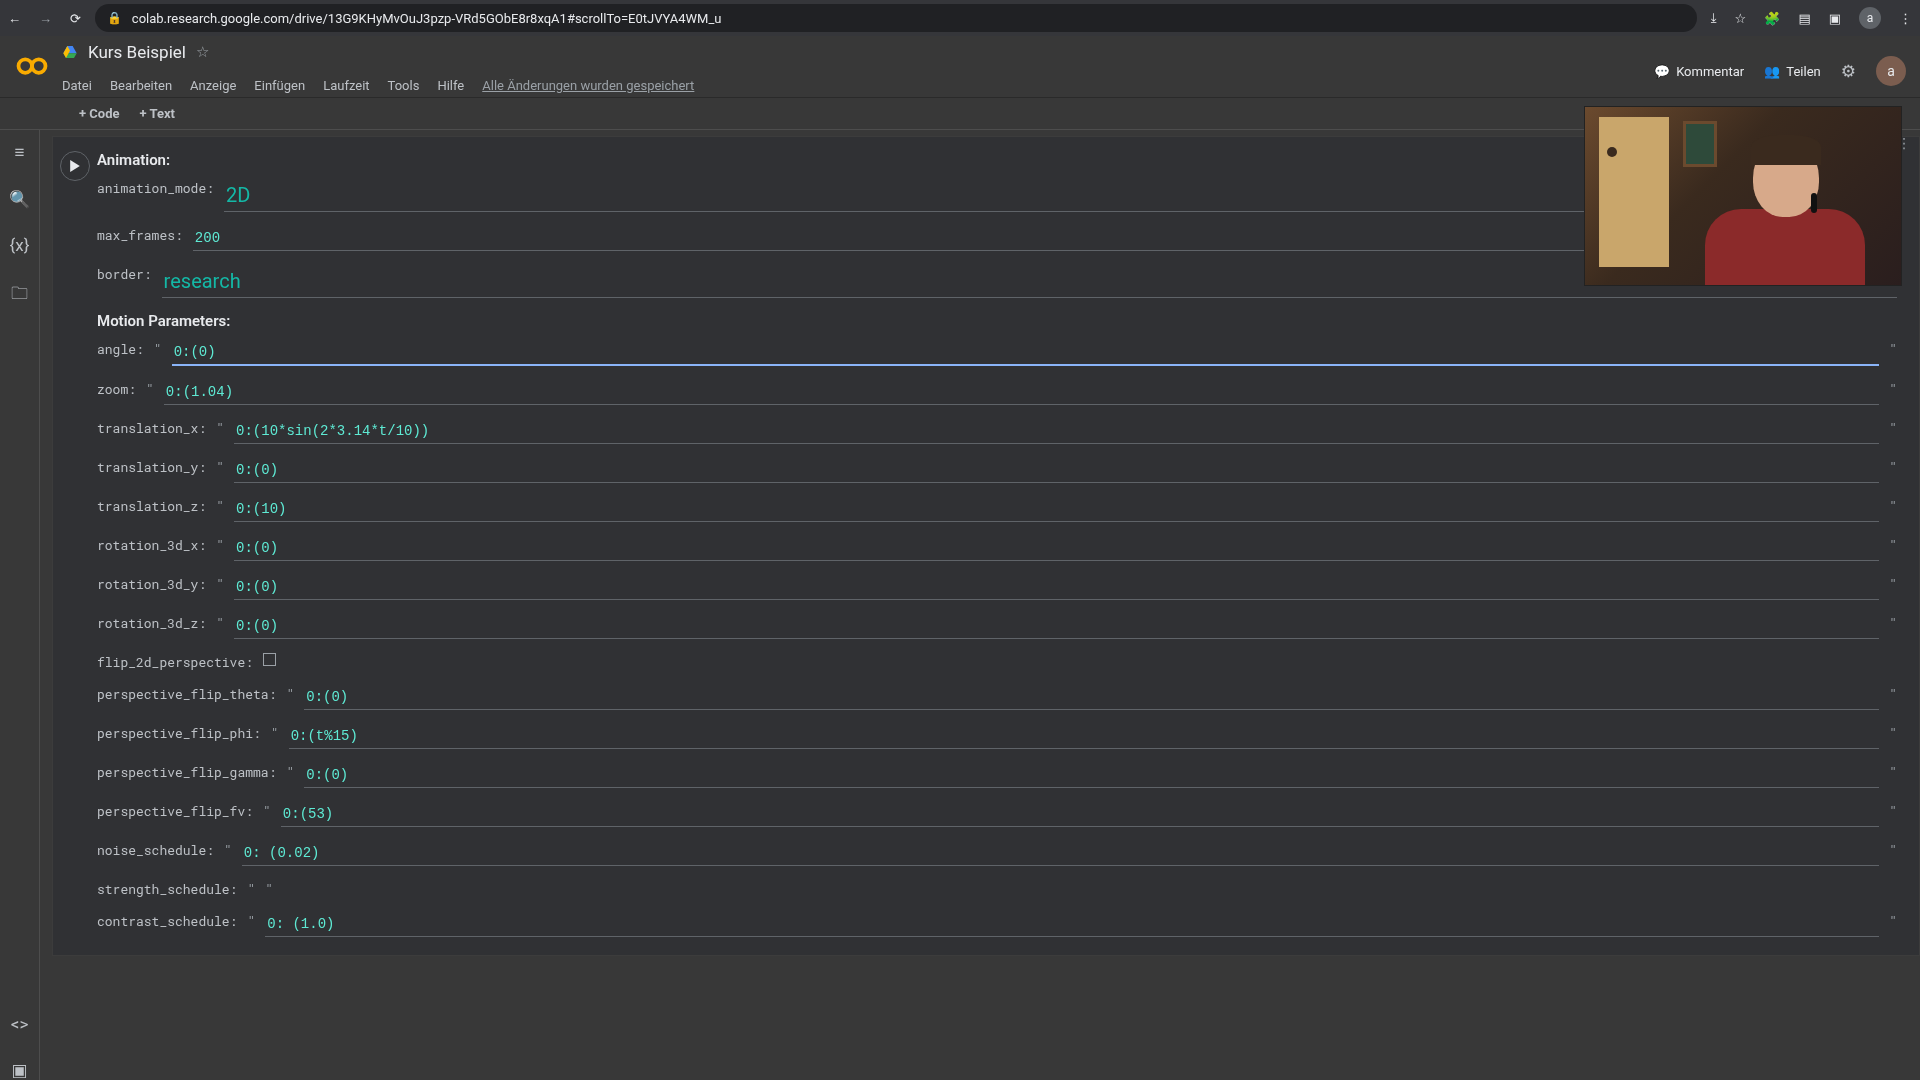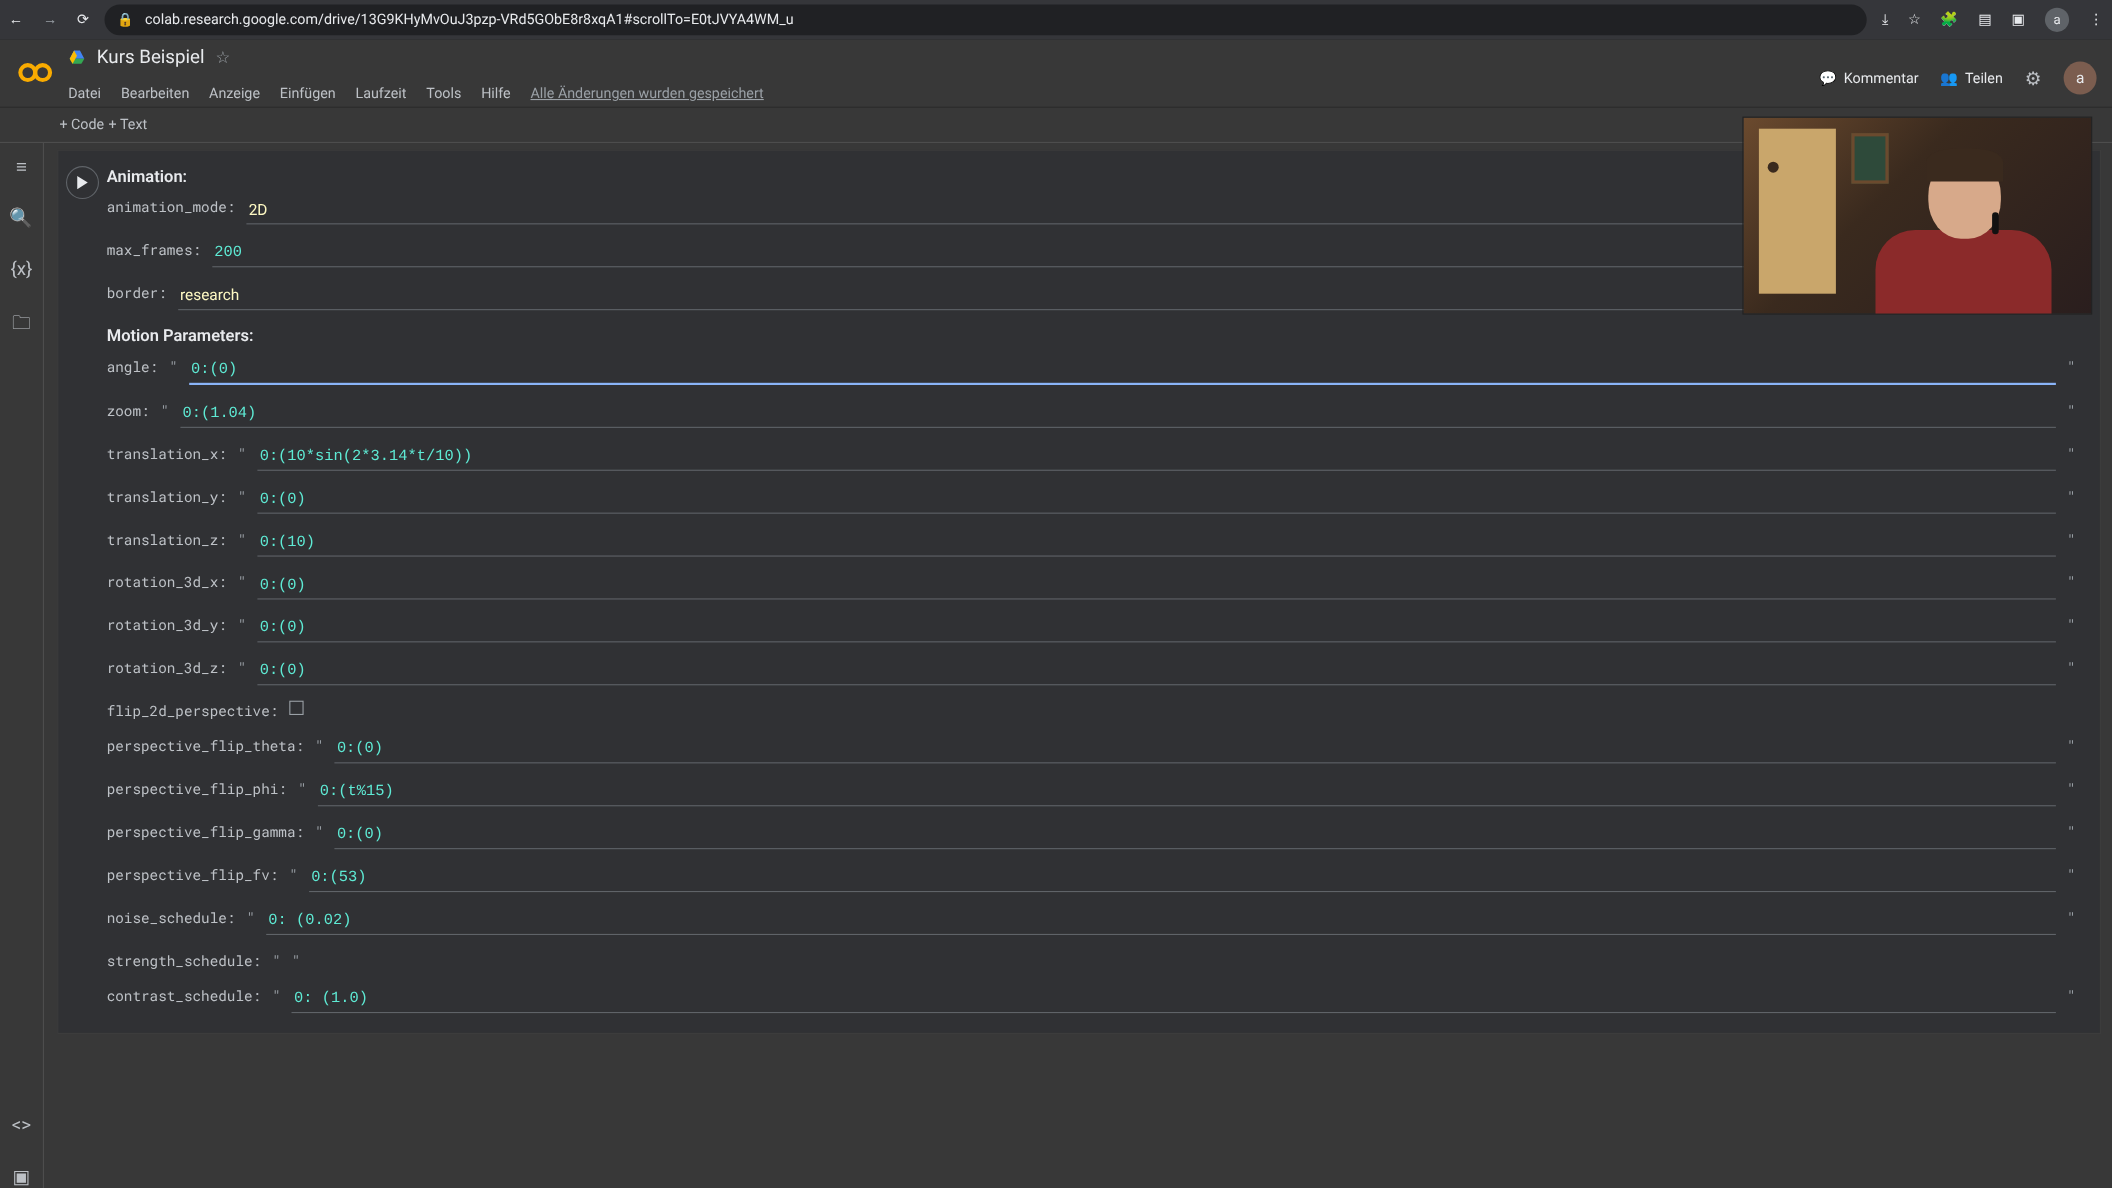--- a/index.html
+++ b/index.html
@@ -75,25 +75,26 @@
   font-size: 14px;
 }
 .gear { font-size: 17px; color: #bdc1c6; }
 
 
 .toolbar {
   height: 32px;
   background: #383838;
   display: flex;
   align-items: center;
-  padding: 0 54px;
-  gap: 4px;
+  padding: 0 79px;
+  gap: 20px;
   font-size: 13px;
   color: #bdc1c6;
   border-bottom: 1px solid #4d4d4d;
+  font-weight: bold;
 }
 .toolbar .btn { cursor: pointer; }
 .toolbar-right { margin-left: auto; display: flex; gap: 10px; font-size: 13px; color: #bdc1c6; }
 
 
 .workspace { display: flex; height: calc(1080px - 36px - 62px - 32px); }
 .left-rail {
   width: 40px;
   background: #383838;
   border-right: 1px solid #4d4d4d;
@@ -104,21 +105,21 @@
   gap: 26px;
   color: #bdc1c6;
   font-size: 17px;
 }
 .left-rail .spacer { flex: 1; }
 
 .main {
   flex: 1;
   background: #383838;
   overflow-y: auto;
-  padding: 6px 10px 40px 12px;
+  padding: 6px 0 40px 12px;
 }
 
 
 .cell {
   background: #303134;
   border: 1px solid #3c3c3c;
   border-radius: 0;
   display: flex;
   position: relative;
 }
@@ -164,21 +165,21 @@
   font-size: 14px;
   padding: 4px 2px;
   font-family: Liberation Mono, monospace;
 }
 .field.focused { border-bottom: 2px solid #8ab4f8; }
 .quote { color: #9aa0a6; font-size: 13px; font-family: "Roboto Mono", monospace; }
 .dd {
   flex: 1; display: flex; align-items: center;
   border-bottom: 1px solid #5f6368; padding: 4px 2px;
 }
-.dd-text { flex: 1; color: #fef9c3; font-size: 14px; }
+.dd-text { flex: 1; color: #14b8a6; font-size: 20px; }
 .dd-caret { color: #9aa0a6; font-size: 11px; }
 
 .checkbox {
   width: 13px; height: 13px; border: 1px solid #9aa0a6;
   display: inline-block;
 }
 
 
 .webcam {
   position: absolute;

